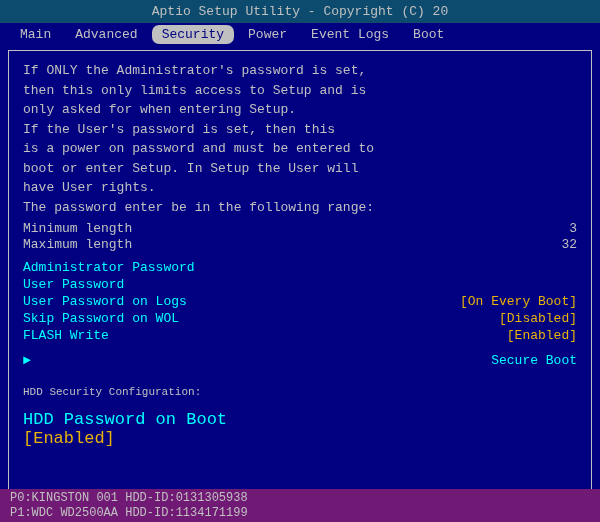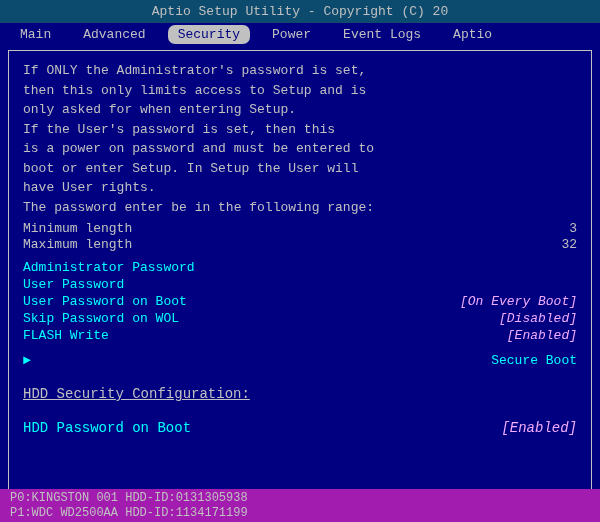--- a/index.html
+++ b/index.html
@@ -25,21 +25,21 @@
       padding: 4px 0;
       font-size: 13px;
     }
 
     
     #nav-bar {
       background: #000080;
       display: flex;
       flex-direction: row;
       padding: 2px 10px;
-      gap: 12px;
+      gap: 4px;
     }
     .nav-item {
       color: #c0c0c0;
       padding: 2px 10px;
       font-size: 13px;
       cursor: pointer;
     }
     .nav-item.active {
       background: #c0c0c0;
       color: #000080;
@@ -102,49 +102,47 @@
     .menu-item-label {
       color: #00ffff;
       cursor: pointer;
     }
 
     .menu-item-label.submenu {
       color: #00ffff;
     }
 
     .menu-item-value {
-      color: #f0abfc;
-      font-style: italic;
+      color: #eab308;
     }
 
     .submenu-arrow {
       color: #00ffff;
       margin-right: 6px;
       display: inline-block;
     }
 
     .section-header {
       color: #c0c0c0;
-      font-size: 14px;
+      font-size: 11px;
       margin-top: 10px;
       margin-bottom: 2px;
-      text-decoration: underline;
     }
 
     .hdd-password-row {
       display: flex;
-      flex-direction: row;
+      flex-direction: column;
       justify-content: space-between;
-      font-size: 14px;
-      margin-top: 18px;
+      font-size: 17px;
+      margin-top: 12px;
     }
 
     
     #bottom-bar {
-      background: #a21caf;
+      background: #701a75;
       position: absolute;
       bottom: 0;
       left: 0;
       right: 0;
       padding: 2px 10px;
       display: flex;
       flex-direction: column;
       gap: 1px;
     }
 
@@ -159,21 +157,21 @@
 <div id="title-bar">
   <span>Aptio Setup Utility - Copyright (C) 20</span>
 </div>
 
 <div id="nav-bar">
   <div class="nav-item">Main</div>
   <div class="nav-item">Advanced</div>
   <div class="nav-item active">Security</div>
   <div class="nav-item">Power</div>
   <div class="nav-item">Event Logs</div>
-  <div class="nav-item">Aptio</div>
+  <div class="nav-item">Boot</div>
 </div>
 
 <div id="main-content">
   <div class="description-text">
     <div>If ONLY the Administrator's password is set,</div>
     <div>then this only limits access to Setup and is</div>
     <div>only asked for when entering Setup.</div>
     <div>If the User's password is set, then this</div>
     <div>is a power on password and must be entered to</div>
     <div>boot or enter Setup. In Setup the User will</div>
@@ -193,21 +191,21 @@
   <div class="menu-section">
     <div class="menu-item-row">
       <span class="menu-item-label">Administrator Password</span>
       <span class="menu-item-value"></span>
     </div>
     <div class="menu-item-row">
       <span class="menu-item-label">User Password</span>
       <span class="menu-item-value"></span>
     </div>
     <div class="menu-item-row">
-      <span class="menu-item-label">User Password on Boot</span>
+      <span class="menu-item-label">User Password on Logs</span>
       <span class="menu-item-value">[On Every Boot]</span>
     </div>
     <div class="menu-item-row">
       <span class="menu-item-label">Skip Password on WOL</span>
       <span class="menu-item-value">[Disabled]</span>
     </div>
     <div class="menu-item-row">
       <span class="menu-item-label">FLASH Write</span>
       <span class="menu-item-value">[Enabled]</span>
     </div>

